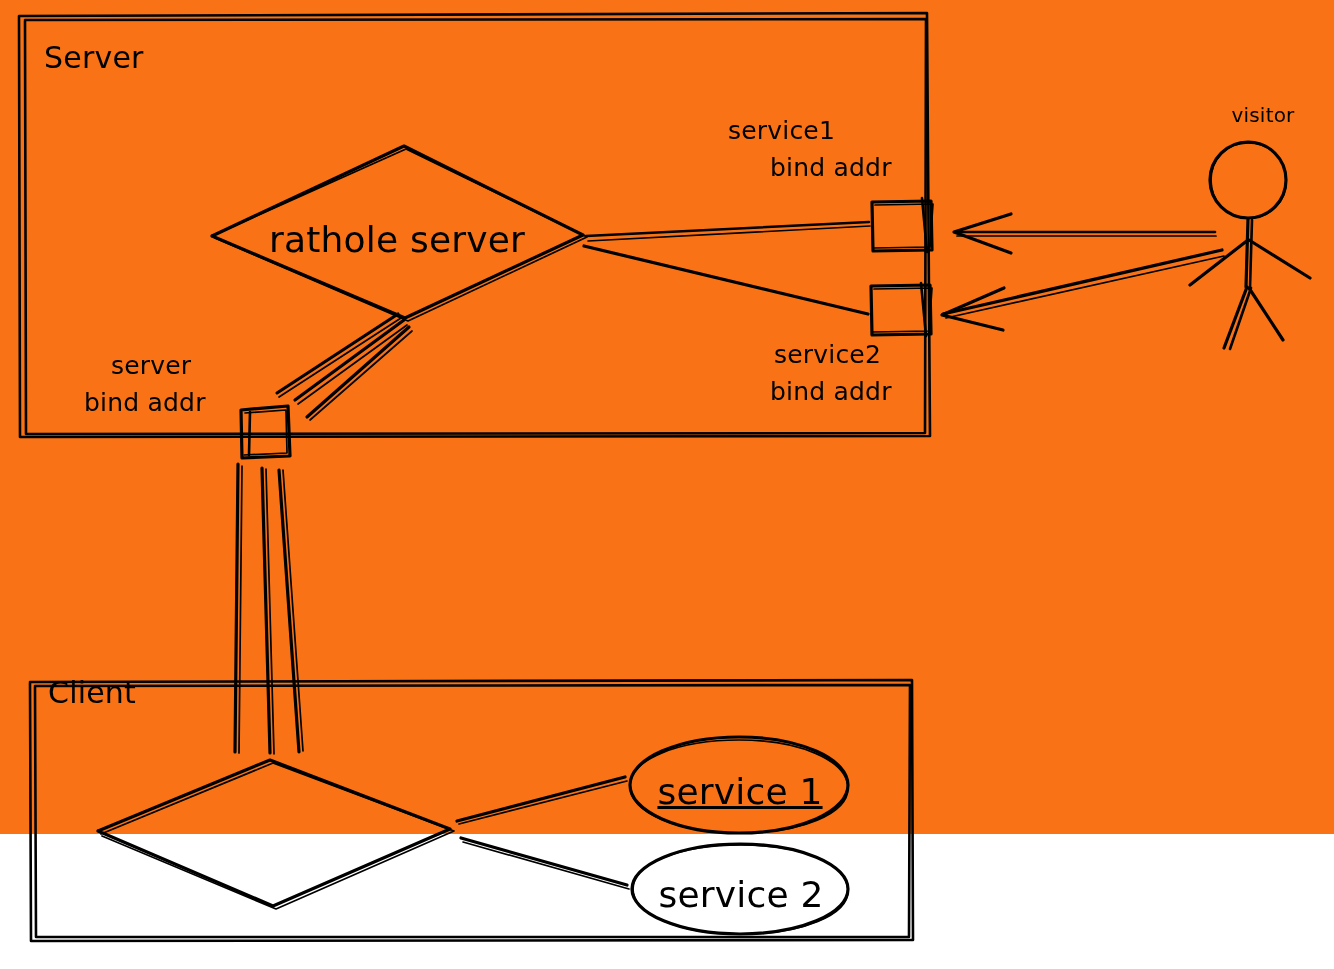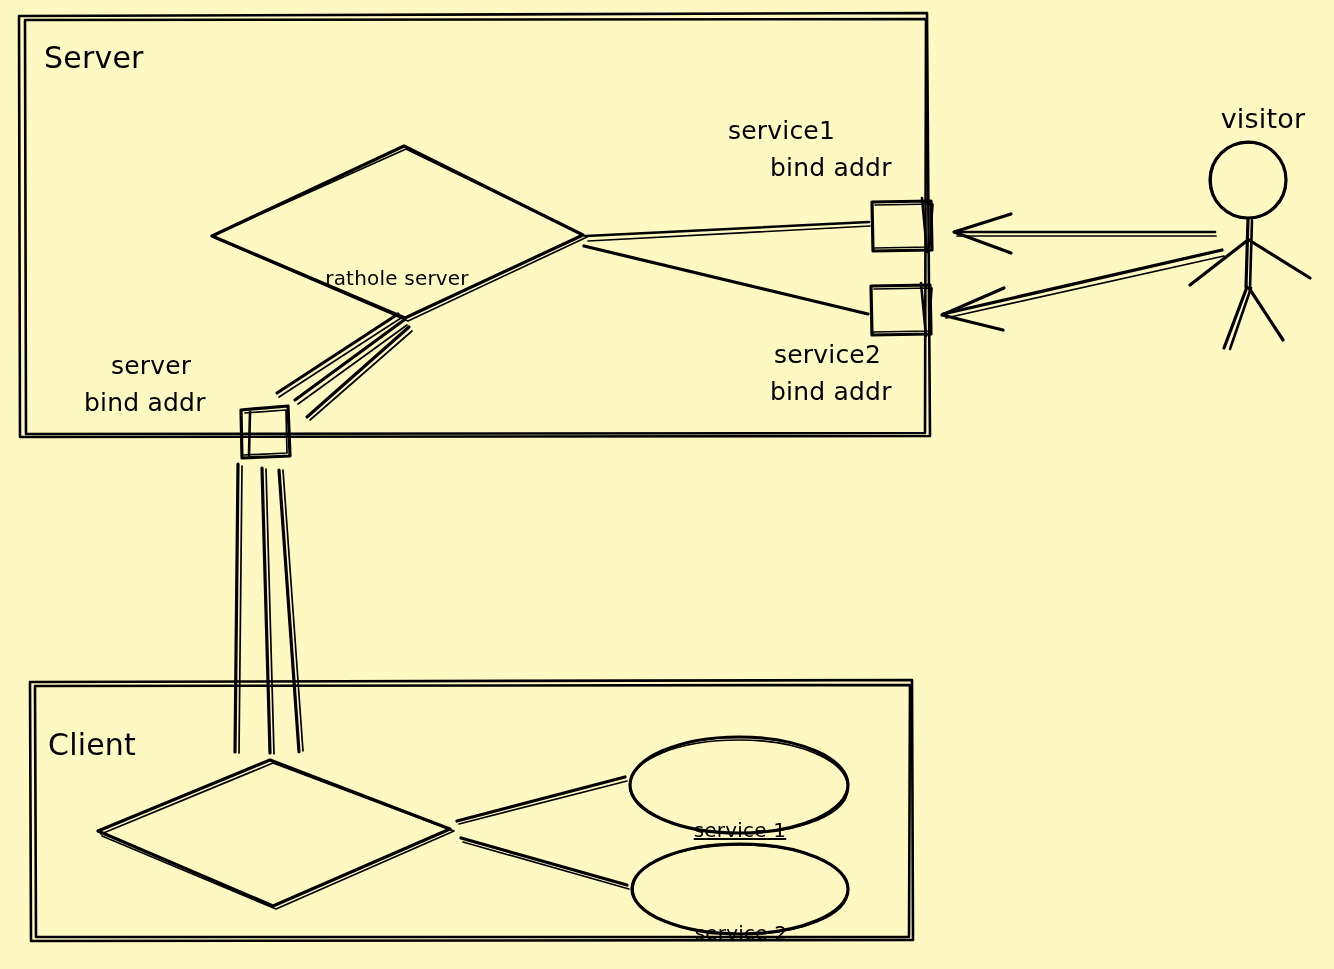--- a/index.html
+++ b/index.html
@@ -10,22 +10,22 @@
   }
   body {
     width: 1334px;
     height: 969px;
     font-family: "DejaVu Sans", sans-serif;
     overflow: hidden;
   }
   #canvas {
     position: relative;
     width: 1334px;
-    height: 969px;
-    background: #fef9c3;
+    height: 834px;
+    background: #f97316;
   }
   svg#diagram {
     position: absolute;
     left: 0;
     top: 0;
     width: 1334px;
     height: 969px;
   }
   .stroke {
     fill: none;
@@ -42,28 +42,27 @@
     color: #000000;
     white-space: pre;
     line-height: 1.22;
     letter-spacing: 0.2px;
     -webkit-font-smoothing: antialiased;
   }
   .lbl-container {
     font-size: 30px;
   }
   .lbl-node {
-    font-size: 20px;
-    margin-top: 48px;
+    font-size: 36px;
   }
   .lbl-anno {
     font-size: 25px;
   }
   .lbl-actor {
-    font-size: 27px;
+    font-size: 20px;
   }
   .center {
     text-align: center;
     transform: translateX(-50%);
   }
 </style>
 </head>
 <body>
 
 <div id="canvas">
@@ -180,21 +179,21 @@
 
     <g>
       <path class="stroke s3" d="M461,838 L627,885"></path>
       <path class="stroke thin" d="M463,842 L629,889"></path>
     </g>
 
   </svg>
 
   <div class="label lbl-container" style="left:44px; top:40px;">Server</div>
 
-  <div class="label lbl-container" style="left:48px; top:727px;">Client</div>
+  <div class="label lbl-container" style="left:48px; top:675px;">Client</div>
 
   <div class="label lbl-node center" style="left:397px; top:218px;">rathole server</div>
 
 
   <div class="label lbl-node center" style="left:740px; top:770px;text-decoration:underline;">service 1</div>
 
   <div class="label lbl-node center" style="left:741px; top:873px;">service 2</div>
 
   <div class="label lbl-anno" style="left:728px; top:116px;">service1</div>
   <div class="label lbl-anno" style="left:770px; top:153px;">bind addr</div>

